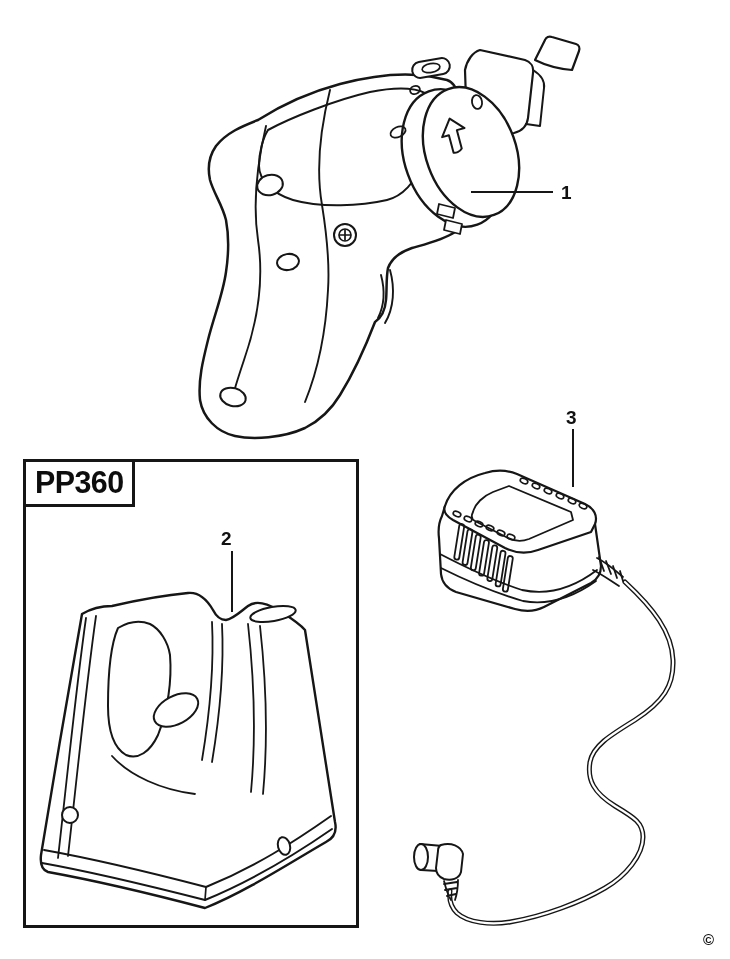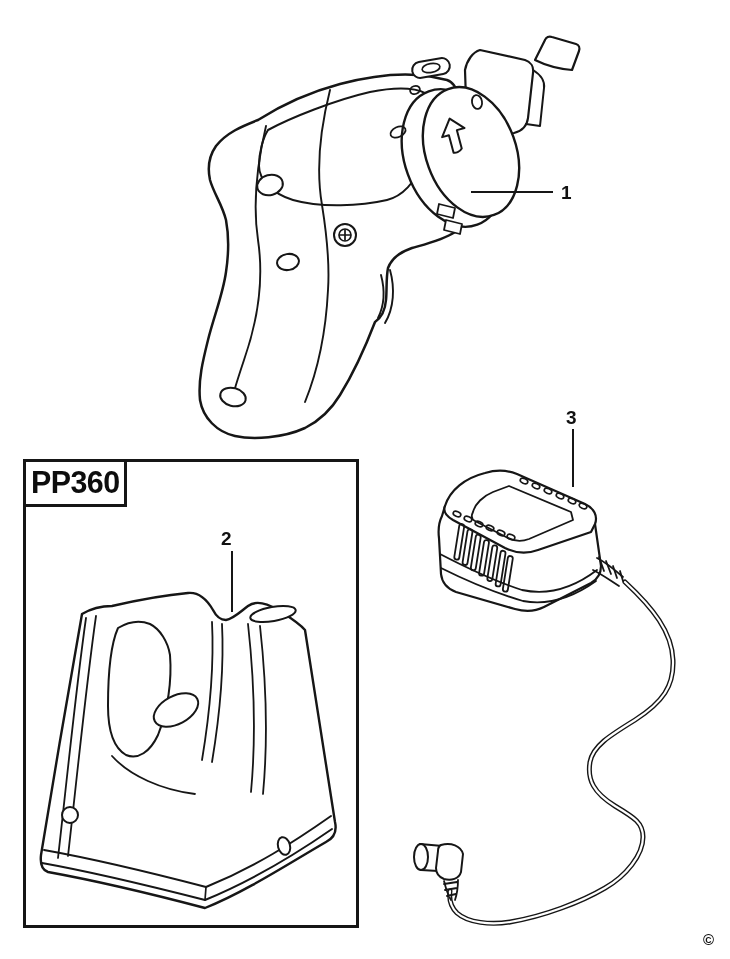--- a/index.html
+++ b/index.html
@@ -17,21 +17,21 @@
   .callout {
     position:absolute; font-weight:bold; font-size:19px; line-height:1;
     color:#111; letter-spacing:0;
   }
   .leader { position:absolute; background:#161616; }
   .model-outer-box {
     position:absolute; left:23px; top:459px; width:336px; height:469px;
     border:3px solid #161616; background:transparent;
   }
   .model-label-box {
-    position:absolute; left:23px; top:459px; width:104px; height:48px;
+    position:absolute; left:23px; top:459px; width:112px; height:48px;
     border:3px solid #161616; background:#fff;
     display:flex; align-items:center; justify-content:center;
   }
   .model-label-box span {
     font-weight:bold; font-size:31px; letter-spacing:-0.5px;
     transform:scaleX(0.98); color:#0d0d0d;
   }
   .copyright {
     position:absolute; left:703px; top:931px; font-size:15px;
     font-weight:bold; color:#111;

